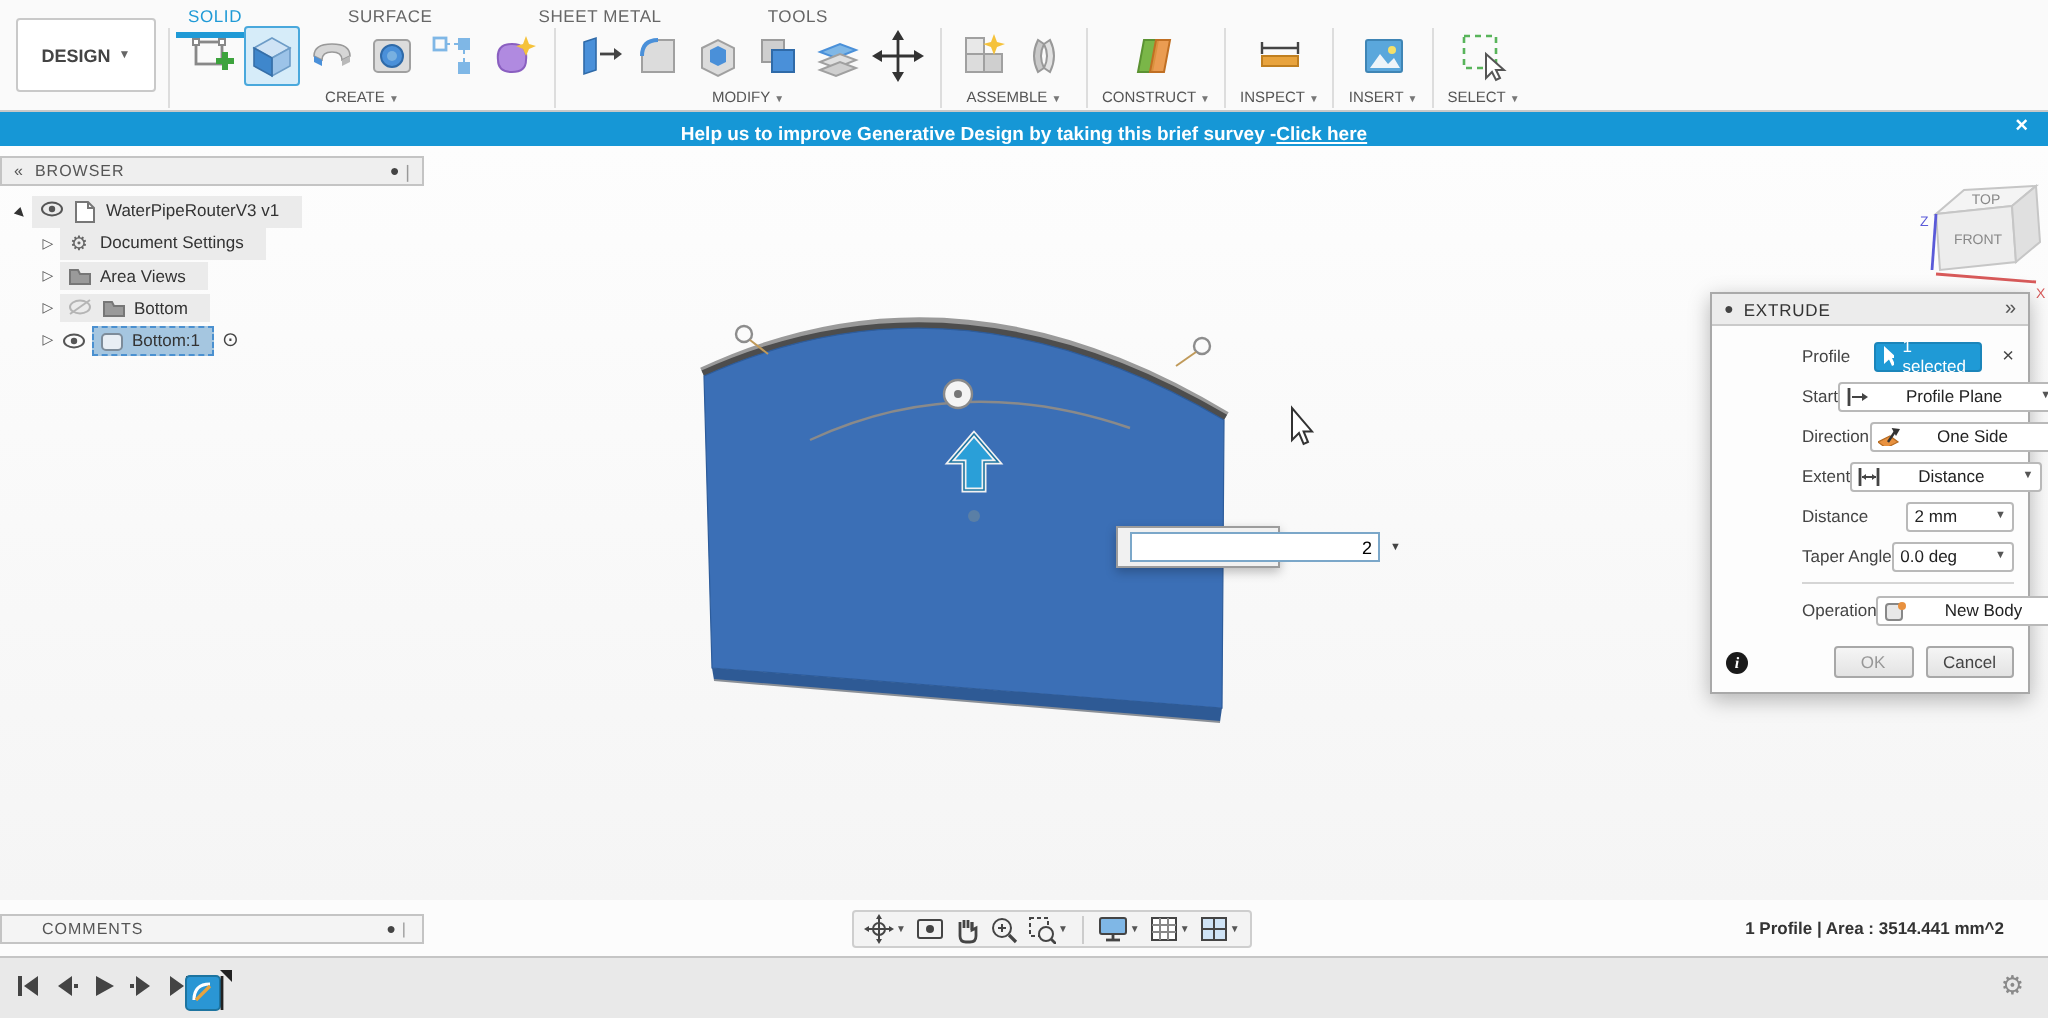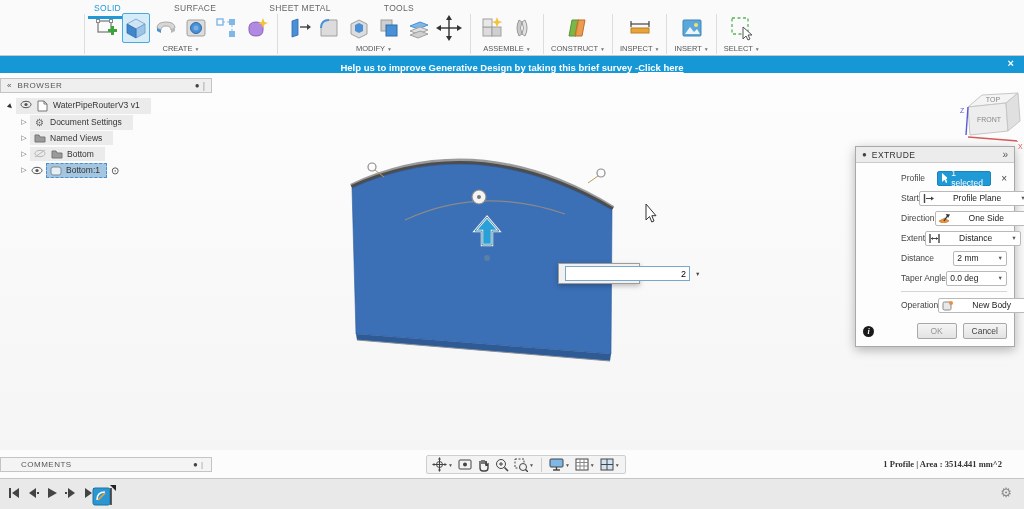--- a/index.html
+++ b/index.html
@@ -84,35 +84,39 @@
   
   .status-strip { position:absolute; top:450px; left:0; width:1024px; height:28px; background:#fcfcfc; }
   .comments-bar { position:absolute; left:0; top:7px; width:212px; height:15px; background:#f4f4f4; border:1px solid #c4c4c4; display:flex; align-items:center; padding:0 8px; font-size:8px; color:#555; }
   .comments-bar .ttl { margin-left:12px; flex:1; letter-spacing:.5px; }
   .comments-bar .dot { color:#444; margin-right:3px; font-size:8px; }
   .comments-bar .bar { color:#999; }
   .navbar { position:absolute; left:426px; top:5px; height:19px; background:#f3f3f3; border:1px solid #cecece; border-radius:2px; display:flex; align-items:center; padding:0 5px; gap:5px; }
   .nicon { display:flex; align-items:center; gap:1px; cursor:pointer; }
   .nicon .caret { font-size:5px; color:#555; }
   .ndiv { width:1px; height:14px; background:#ccc; margin:0 2px; }
-  .sel-info { position:absolute; right:22px; top:9px; font-size:8.5px; font-weight:bold; color:#333;font-family:Liberation Serif, serif; }
+  .sel-info { position:absolute; right:22px; top:9px; font-size:8.5px; font-weight:bold; color:#333; }
 
   
   .timeline { position:absolute; top:478px; left:0; width:1024px; height:31px; background:#e9e9e9; border-top:1px solid #c5c5c5; }
   .playback { position:absolute; left:8px; top:8px; display:flex; align-items:center; gap:7px; }
   .pbtn { cursor:pointer; display:flex; }
   .feature { position:absolute; left:92px; top:6px; width:20px; height:20px; cursor:pointer; }
   .tl-gear { position:absolute; right:12px; top:6px; font-size:13px; color:#8a8a8a; cursor:pointer; }
 </style>
 </head>
 <body>
 
 <div class="app">
 
   <div class="toolbar">
+    <div class="design-btn">
+      <span>DESIGN</span>
+      <span class="caret">▼</span>
+    </div>
     <div class="tabs">
       <div class="tab active">SOLID</div>
       <div class="tab">SURFACE</div>
       <div class="tab">SHEET METAL</div>
       <div class="tab">TOOLS</div>
     </div>
 
     <div class="groups">
       <div class="gdivider"></div>
 
@@ -368,21 +372,21 @@
           </div>
         </div>
         <div class="trow" style="padding-left:14px">
           <span class="marker">▷</span>
           <div class="rowbody">
             <span class="icon">
                 <svg width="12" height="10">
                   <path d="M1,2 L5,2 L6,4 L11,4 L11,9 L1,9 Z" fill="#9a9a9a" stroke="#777"></path>
                 </svg>
               </span>
-            <span>Named Views</span>
+            <span>Area Views</span>
           </div>
         </div>
         <div class="trow" style="padding-left:14px">
           <span class="marker">▷</span>
           <div class="rowbody">
             <span class="icon">
                 <svg width="12" height="9">
                   <ellipse cx="6" cy="4.5" rx="5" ry="3.2" fill="none" stroke="#b5b5b5" stroke-width="1"></ellipse>
                   <line x1="1" y1="8" x2="11" y2="1" stroke="#b5b5b5" stroke-width="1"></line>
                 </svg>

